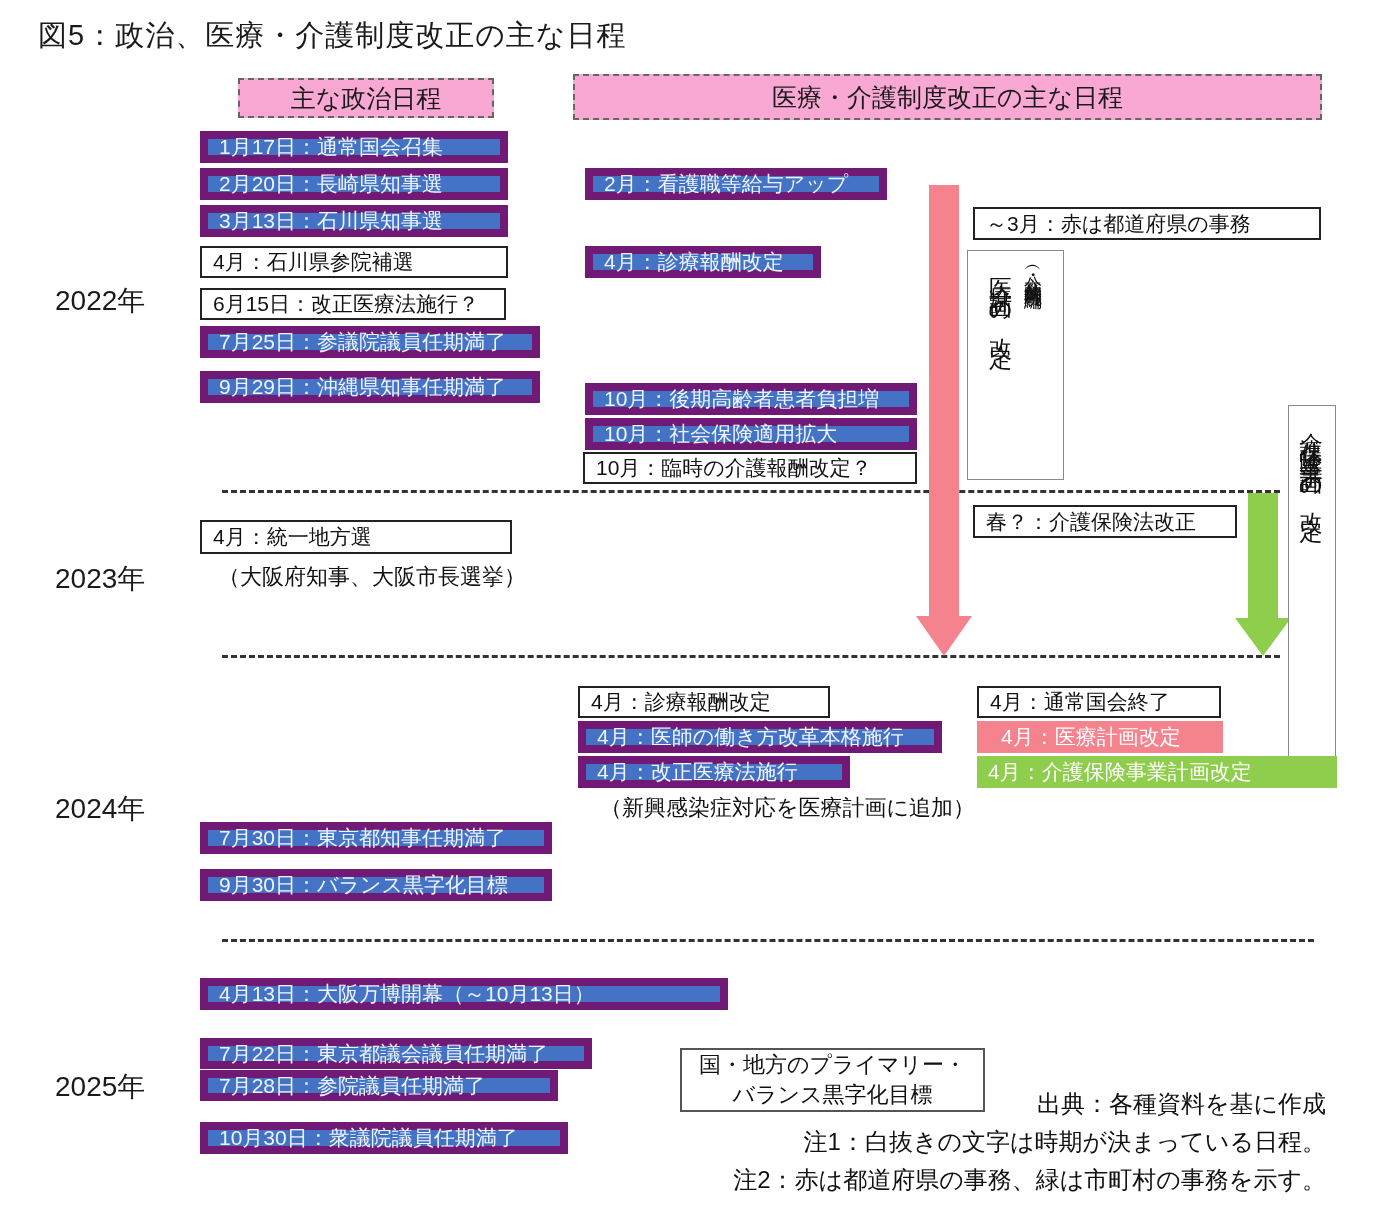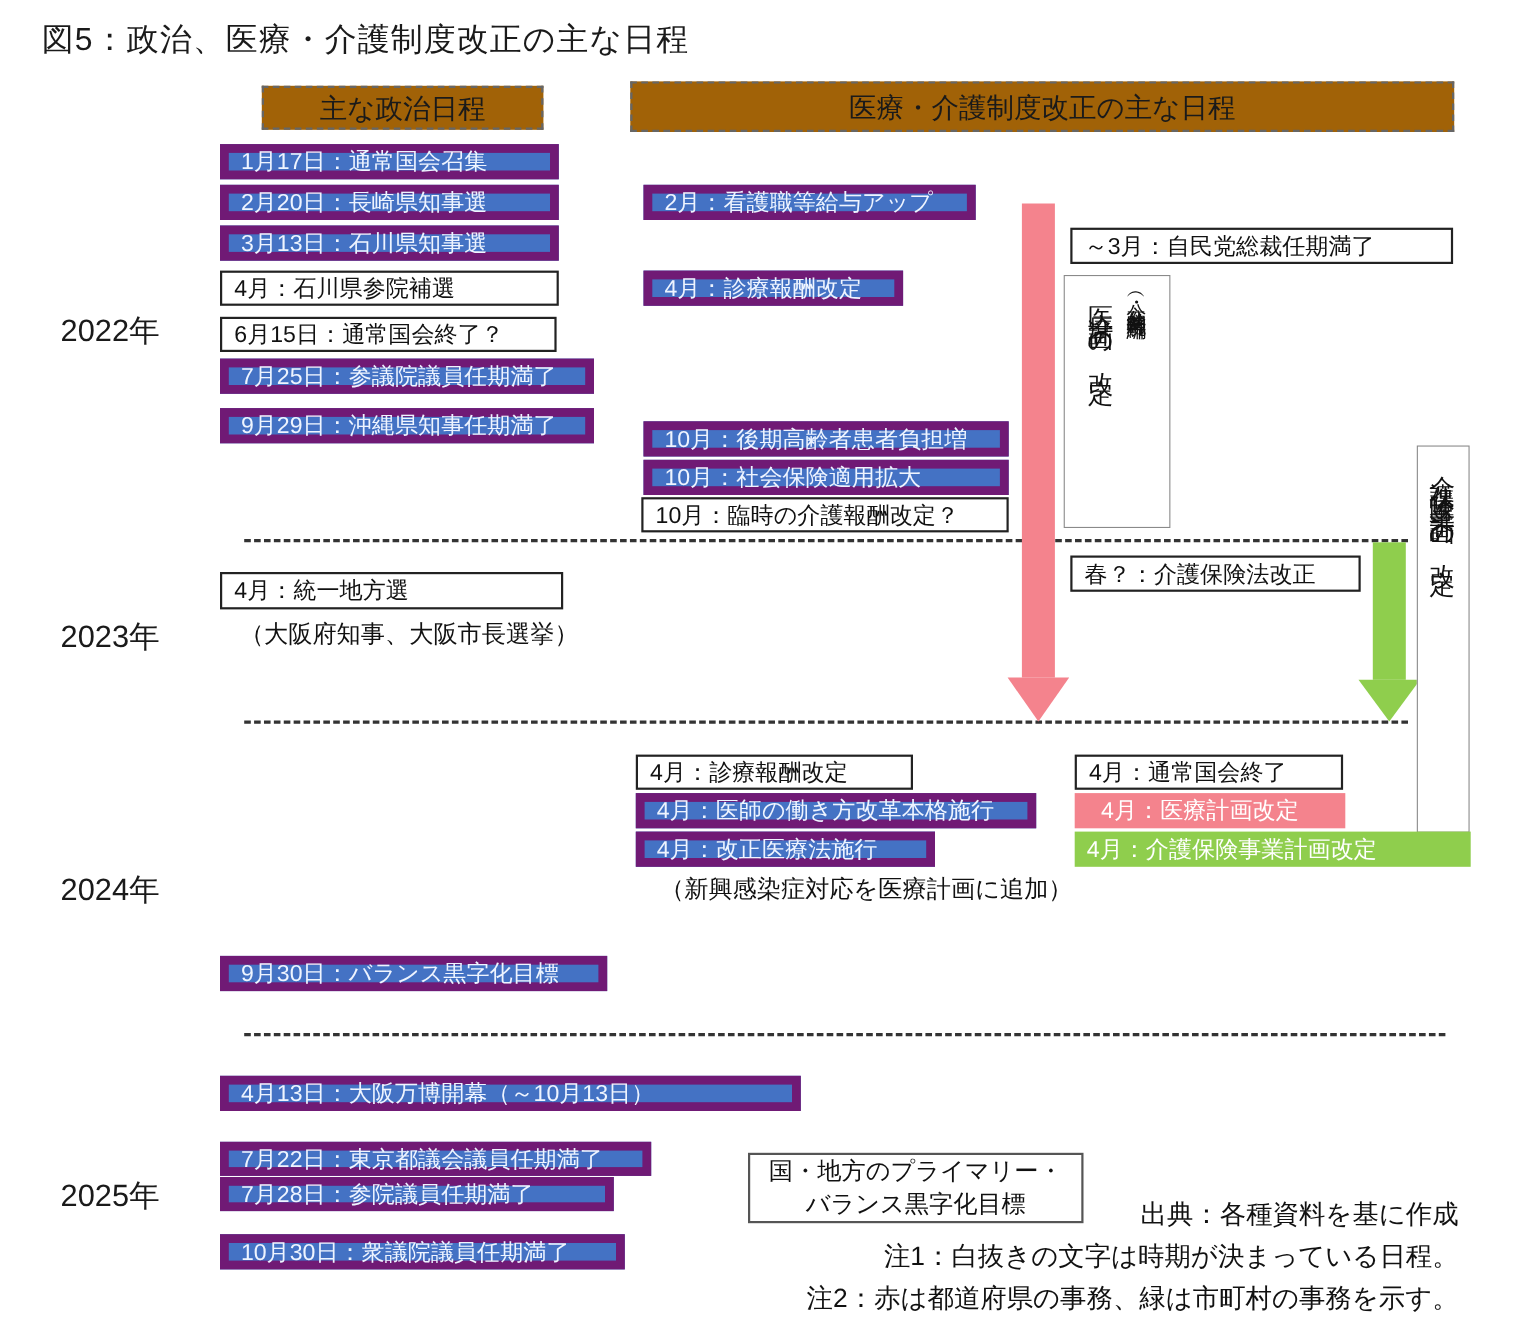--- a/index.html
+++ b/index.html
@@ -5,21 +5,21 @@
   html,body{margin:0;padding:0;background:#fff;}
   .canvas{
     position:relative;width:1388px;height:1222px;background:#fff;
     font-family:"Liberation Sans","DejaVu Sans",sans-serif;color:#1a1a1a;
     overflow:hidden;
   }
   .abs{position:absolute;}
   .fig-title{font-size:29px;letter-spacing:1px;white-space:nowrap;}
   .hdr{
     border:2px dashed #666;display:flex;align-items:center;justify-content:center;
-    font-size:25px;background:#a16207;white-space:nowrap;box-sizing:border-box;
+    font-size:25px;background:#f9a8d4;white-space:nowrap;box-sizing:border-box;
   }
   .year{font-size:28px;white-space:nowrap;}
   .ebox{
     height:32px;display:flex;align-items:center;font-size:21px;
     padding:0 8px 0 11px;box-sizing:border-box;white-space:nowrap;
   }
   .blue{background:#4472c4;color:#eef4ff;border:8px solid #701a75;}
   .white{background:#fff;color:#111;border:2px solid #222;}
   .pink{background:#f4838d;color:#fff;border:none;}
   .green{background:#8fce4d;color:#fff;border:none;}
@@ -57,41 +57,42 @@
   <div class="abs year" style="left:55px;top:1068px;">2025年</div>
 
   <div class="abs dash-h" style="left:222px;top:490px;width:1058px;"></div>
   <div class="abs dash-h" style="left:222px;top:655px;width:1058px;"></div>
   <div class="abs dash-h" style="left:222px;top:939px;width:1092px;"></div>
 
   <div class="abs ebox blue" style="left:200px;top:131px;width:308px;">1月17日：通常国会召集</div>
   <div class="abs ebox blue" style="left:200px;top:168px;width:308px;">2月20日：長崎県知事選</div>
   <div class="abs ebox blue" style="left:200px;top:205px;width:308px;">3月13日：石川県知事選</div>
   <div class="abs ebox white" style="left:200px;top:246px;width:308px;">4月：石川県参院補選</div>
-  <div class="abs ebox white" style="left:200px;top:288px;width:306px;">6月15日：通常国会終了？</div>
+  <div class="abs ebox white" style="left:200px;top:288px;width:306px;">6月15日：改正医療法施行？</div>
   <div class="abs ebox blue" style="left:200px;top:326px;width:340px;">7月25日：参議院議員任期満了</div>
   <div class="abs ebox blue" style="left:200px;top:371px;width:340px;">9月29日：沖縄県知事任期満了</div>
 
   <div class="abs ebox white" style="left:200px;top:520px;width:312px;height:34px;">4月：統一地方選</div>
   <div class="abs plain-note" style="left:218px;top:562px;">（大阪府知事、大阪市長選挙）</div>
 
+  <div class="abs ebox blue" style="left:200px;top:822px;width:352px;">7月30日：東京都知事任期満了</div>
   <div class="abs ebox blue" style="left:200px;top:869px;width:352px;">9月30日：バランス黒字化目標</div>
 
   <div class="abs ebox blue" style="left:200px;top:978px;width:528px;">4月13日：大阪万博開幕（～10月13日）</div>
   <div class="abs ebox blue" style="left:200px;top:1038px;width:392px;height:31px;">7月22日：東京都議会議員任期満了</div>
   <div class="abs ebox blue" style="left:200px;top:1070px;width:358px;height:31px;">7月28日：参院議員任期満了</div>
   <div class="abs ebox blue" style="left:200px;top:1122px;width:368px;">10月30日：衆議院議員任期満了</div>
 
   <div class="abs ebox blue" style="left:585px;top:168px;width:302px;">2月：看護職等給与アップ</div>
   <div class="abs ebox blue" style="left:585px;top:246px;width:236px;">4月：診療報酬改定</div>
   <div class="abs ebox blue" style="left:585px;top:383px;width:332px;">10月：後期高齢者患者負担増</div>
   <div class="abs ebox blue" style="left:585px;top:418px;width:332px;">10月：社会保険適用拡大</div>
   <div class="abs ebox white" style="left:583px;top:452px;width:334px;">10月：臨時の介護報酬改定？</div>
 
-  <div class="abs ebox white" style="left:973px;top:207px;width:348px;height:33px;">～3月：自民党総裁任期満了</div>
+  <div class="abs ebox white" style="left:973px;top:207px;width:348px;height:33px;">～3月：赤は都道府県の事務</div>
 
   <div class="abs vbox" style="left:967px;top:250px;width:97px;height:230px;">
     <span class="vtext vmain">医療計画の改定</span>
     <span class="vtext vsub">（公立・公的病院再編）</span>
   </div>
 
   <div class="arrow-body" style="left:929px;top:185px;width:30px;height:431px;background:#f4838d;"></div>
   <div class="arrow-head" style="left:916px;top:616px;border-left:28px solid transparent;border-right:28px solid transparent;border-top:40px solid #f4838d;"></div>
 
   <div class="arrow-body" style="left:1248px;top:493px;width:30px;height:125px;background:#8fce4d;"></div>

